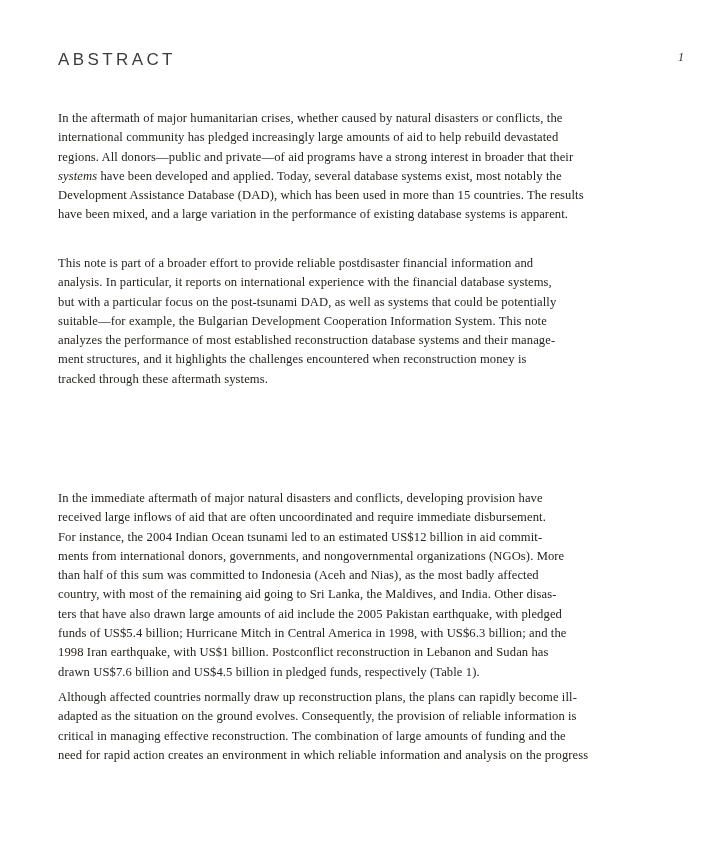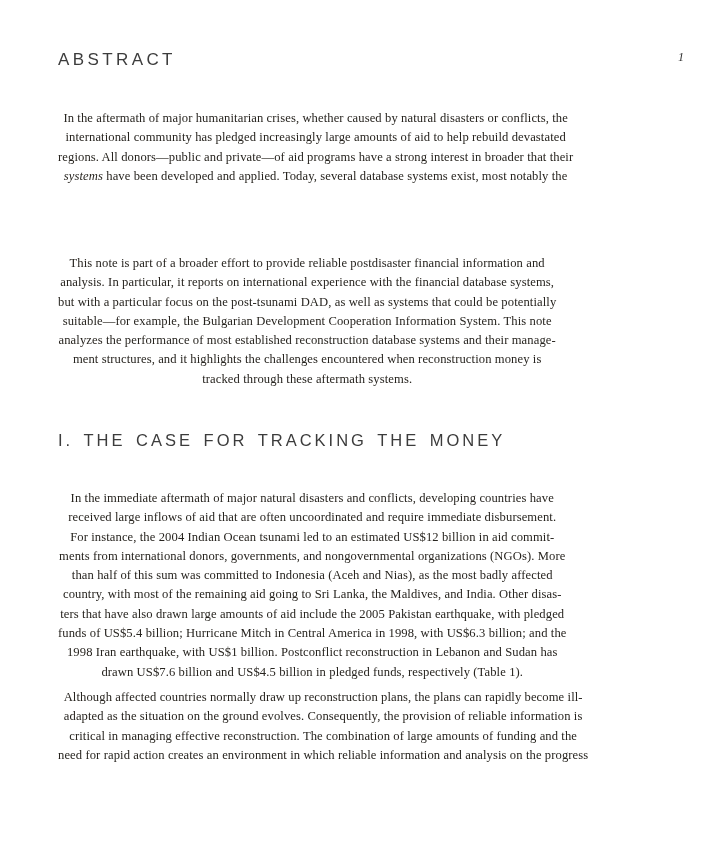--- a/index.html
+++ b/index.html
@@ -35,56 +35,57 @@
     letter-spacing: 3px; word-spacing: 3px;
     color: #3c3c3c;
   }
   .para {
     position: absolute; left: 58px;
     color: #27241f;
     font-size: 12.6px;
     line-height: 19.3px;
     letter-spacing: 0.1px;
   }
-  .line { white-space: nowrap; text-align: center; }
+  .line { white-space: nowrap; }
   .line em { font-style: italic; }
   #p1 { top: 109px; }
   #p2 { top: 254px; }
   #p3 { top: 489px; }
   #p4 { top: 688px; }
 </style>
 </head>
 <body>
 
 <div class="page">
 
   <div class="h-abs">ABSTRACT</div>
   <div class="page-num">1</div>
 
   <div class="para" id="p1">
     <div class="line">In the aftermath of major humanitarian crises, whether caused by natural disasters or conflicts, the</div>
     <div class="line">international community has pledged increasingly large amounts of aid to help rebuild devastated</div>
     <div class="line">regions. All donors—public and private—of aid programs have a strong interest in broader that their</div>
     <div class="line"><em>systems</em><span> have been developed and applied. Today, several database systems exist, most notably the</span></div>
+    <div class="line">Development Assistance Database (DAD), which has been used in more than 15 countries. The results</div>
+    <div class="line">have been mixed, and a large variation in the performance of existing database systems is apparent.</div>
   </div>
 
   <div class="para" id="p2">
     <div class="line">This note is part of a broader effort to provide reliable postdisaster financial information and</div>
     <div class="line">analysis. In particular, it reports on international experience with the financial database systems,</div>
     <div class="line">but with a particular focus on the post-tsunami DAD, as well as systems that could be potentially</div>
     <div class="line">suitable—for example, the Bulgarian Development Cooperation Information System. This note</div>
     <div class="line">analyzes the performance of most established reconstruction database systems and their manage-</div>
     <div class="line">ment structures, and it highlights the challenges encountered when reconstruction money is</div>
     <div class="line">tracked through these aftermath systems.</div>
   </div>
 
-  <div class="h-sec">I. THE CASE FOR TRACKING THE MONEY</div>
 
   <div class="para" id="p3">
-    <div class="line">In the immediate aftermath of major natural disasters and conflicts, developing countries have</div>
+    <div class="line">In the immediate aftermath of major natural disasters and conflicts, developing provision have</div>
     <div class="line">received large inflows of aid that are often uncoordinated and require immediate disbursement.</div>
     <div class="line">For instance, the 2004 Indian Ocean tsunami led to an estimated US$12 billion in aid commit-</div>
     <div class="line">ments from international donors, governments, and nongovernmental organizations (NGOs). More</div>
     <div class="line">than half of this sum was committed to Indonesia (Aceh and Nias), as the most badly affected</div>
     <div class="line">country, with most of the remaining aid going to Sri Lanka, the Maldives, and India. Other disas-</div>
     <div class="line">ters that have also drawn large amounts of aid include the 2005 Pakistan earthquake, with pledged</div>
     <div class="line">funds of US$5.4 billion; Hurricane Mitch in Central America in 1998, with US$6.3 billion; and the</div>
     <div class="line">1998 Iran earthquake, with US$1 billion. Postconflict reconstruction in Lebanon and Sudan has</div>
     <div class="line">drawn US$7.6 billion and US$4.5 billion in pledged funds, respectively (Table 1).</div>
   </div>

